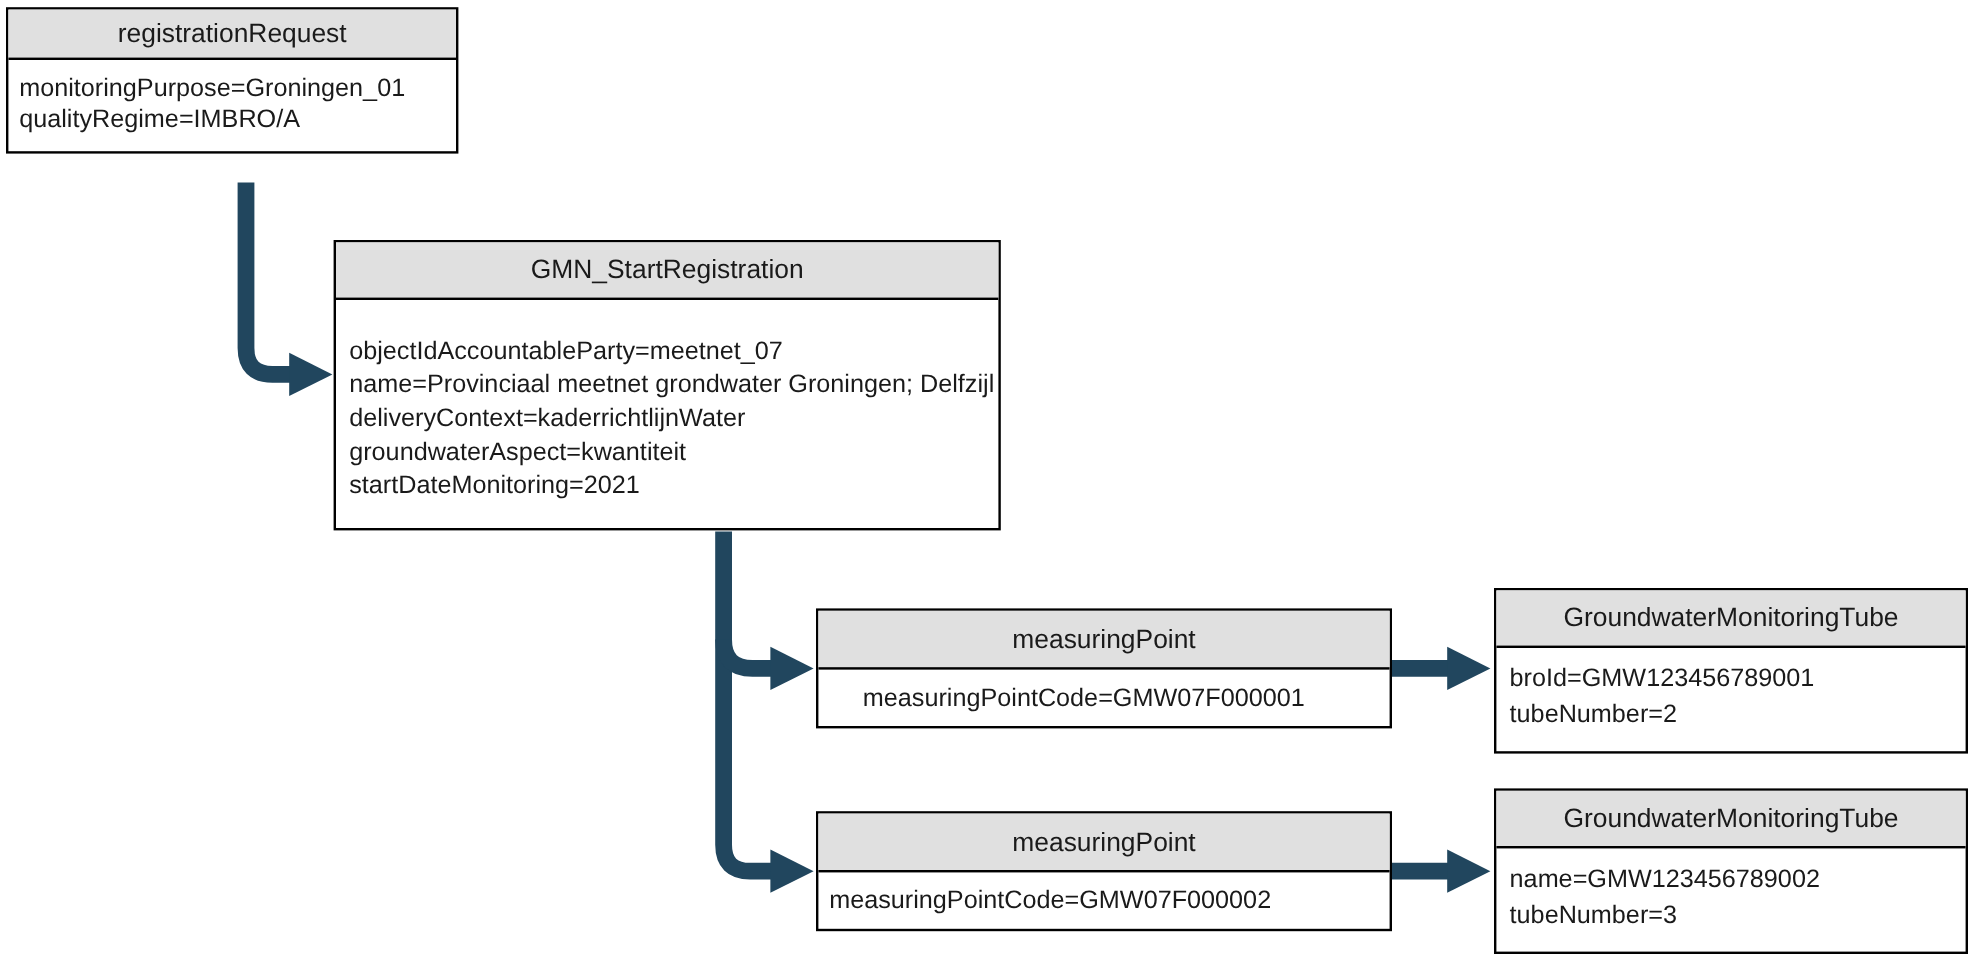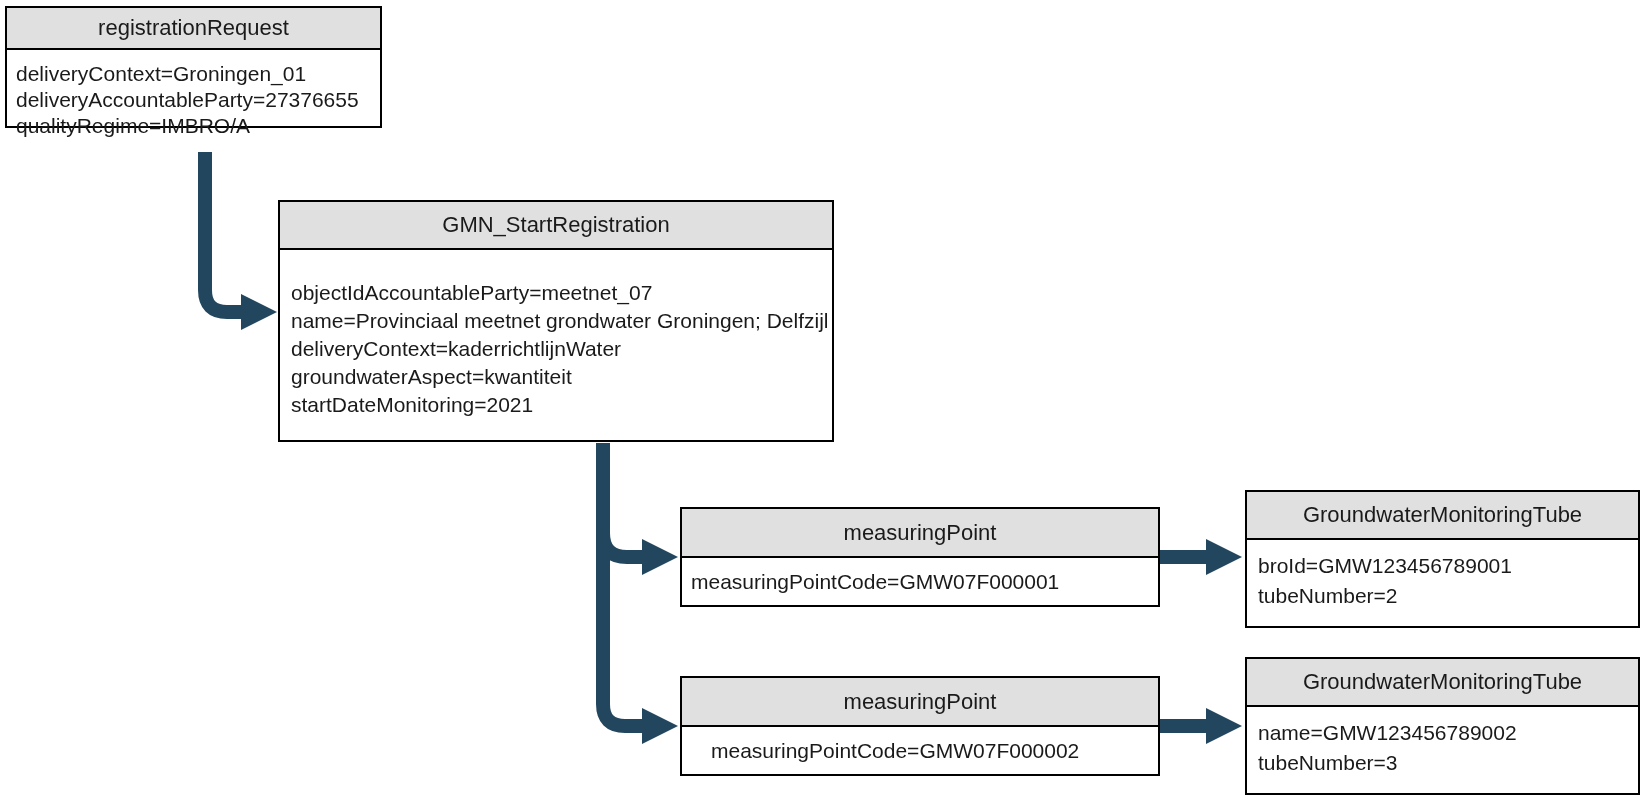--- a/index.html
+++ b/index.html
@@ -57,29 +57,29 @@
   .n0 { left: 5px;    top: 6px;   width: 377px; height: 122px; }
   .n0 .node-header { height: 42px; }
   .n0 .node-body { padding: 11px 0 0 9px; line-height: 26px; }
 
   .n1 { left: 278px;  top: 200px; width: 556px; height: 242px; }
   .n1 .node-header { height: 48px; }
   .n1 .node-body { padding: 29px 0 0 11px; line-height: 28px; }
 
   .n2 { left: 680px;  top: 507px; width: 480px; height: 100px; }
   .n2 .node-header { height: 49px; }
-  .n2 .node-body { padding: 11px 12px 0 9px; line-height: 26px; }
+  .n2 .node-body { padding: 11px 12px 0 9px; line-height: 26px; margin-left: 28px; }
 
   .n3 { left: 1245px; top: 490px; width: 395px; height: 138px; }
   .n3 .node-header { height: 48px; }
   .n3 .node-body { padding: 11px 0 0 11px; line-height: 30px; }
 
   .n4 { left: 680px;  top: 676px; width: 480px; height: 100px; }
   .n4 .node-header { height: 49px; }
-  .n4 .node-body { padding: 11px 0 0 9px; line-height: 26px; margin-left: 20px; }
+  .n4 .node-body { padding: 11px 0 0 9px; line-height: 26px; }
 
   .n5 { left: 1245px; top: 657px; width: 395px; height: 138px; }
   .n5 .node-header { height: 48px; }
   .n5 .node-body { padding: 11px 0 0 11px; line-height: 30px; }
 </style>
 </head>
 <body>
 
 <div id="canvas">
 
@@ -96,22 +96,21 @@
       <polygon points="642,539 642,575 678,557"></polygon>
       <polygon points="642,708 642,744 678,726"></polygon>
       <polygon points="1206,539 1206,575 1242,557"></polygon>
       <polygon points="1206,708 1206,744 1242,726"></polygon>
     </g>
   </svg>
 
   <div class="node n0">
     <div class="node-header">registrationRequest</div>
     <div class="node-body">
-      <div class="attr-line">deliveryContext=Groningen_01</div>
-      <div class="attr-line">deliveryAccountableParty=27376655</div>
+      <div class="attr-line">monitoringPurpose=Groningen_01</div>
       <div class="attr-line">qualityRegime=IMBRO/A</div>
     </div>
   </div>
 
   <div class="node n1">
     <div class="node-header">GMN_StartRegistration</div>
     <div class="node-body">
       <div class="attr-line">objectIdAccountableParty=meetnet_07</div>
       <div class="attr-line">name=Provinciaal meetnet grondwater Groningen; Delfzijl</div>
       <div class="attr-line">deliveryContext=kaderrichtlijnWater</div>

